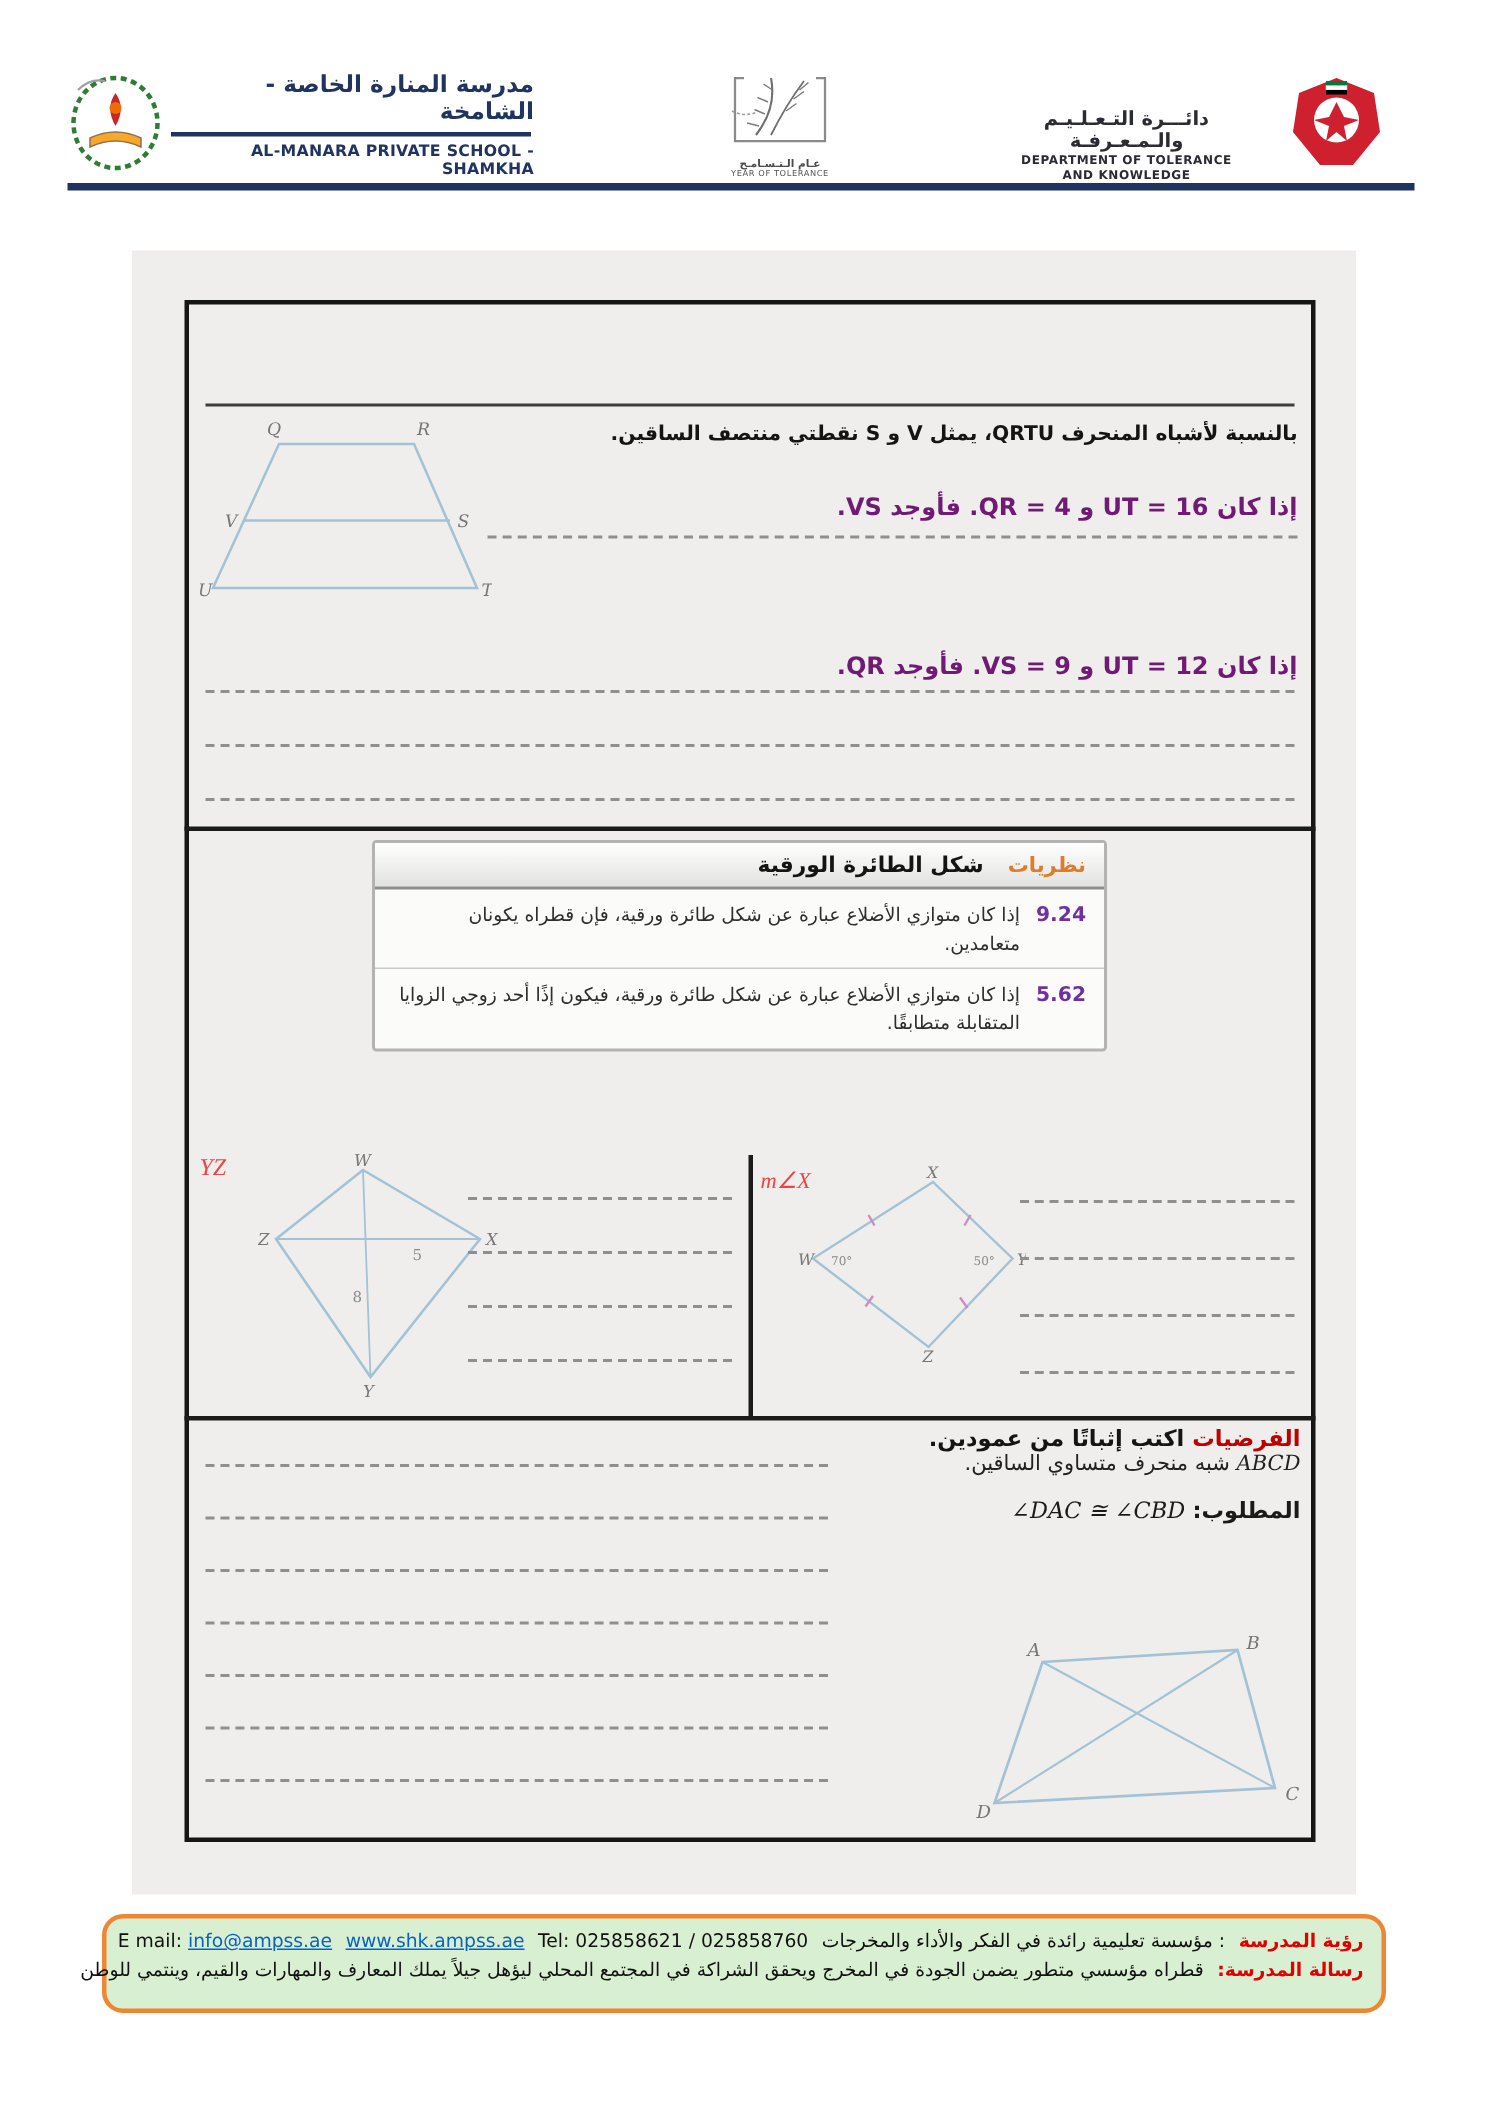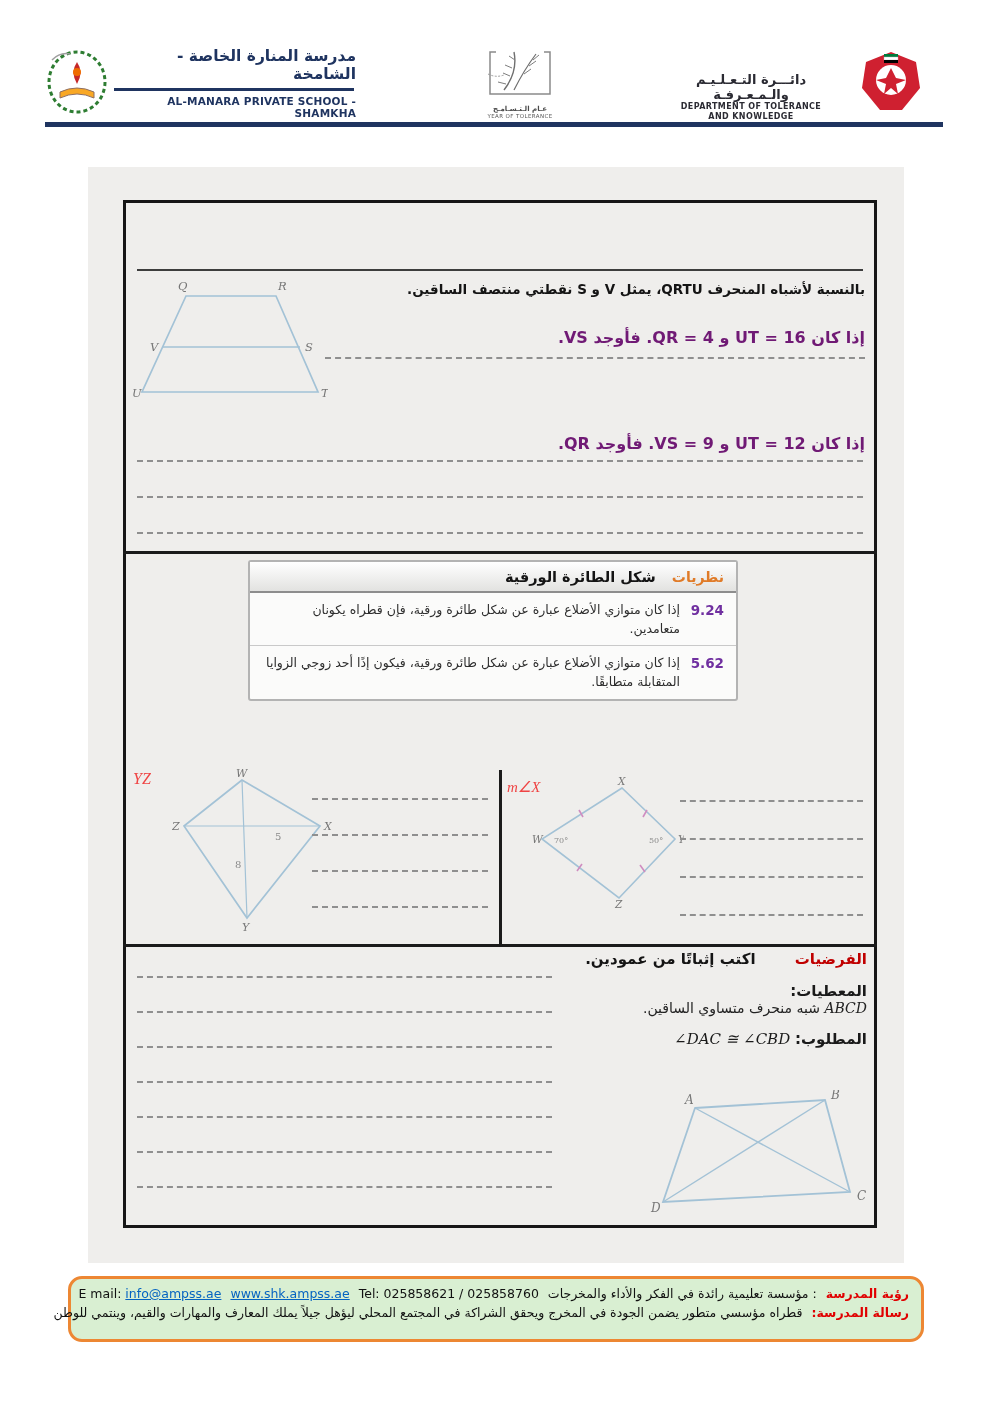--- a/index.html
+++ b/index.html
@@ -44,21 +44,21 @@
   .throw{display:flex;direction:rtl;gap:10px;padding:7px 12px 6px 10px;font-size:12.5px;
          line-height:1.55;color:#2e2e2e;}
   .throw + .throw{border-top:1.5px solid #c9c9c9;}
   .thnum{color:#7030a0;font-weight:bold;font-size:13.5px;min-width:34px;}
   .reason-label{color:#c00000;font-weight:bold;}
   .bold{font-weight:bold;}
   .math{font-family:"DejaVu Serif",serif;font-style:italic;}
   
   .proofcol{position:absolute;left:553px;top:950px;width:314px;direction:rtl;text-align:right;}
   .proof-head{font-size:15px;font-weight:bold;color:#141414;}
-  .proof-red{color:#c00000;font-weight:bold;font-size:15px;margin-left:34px;}
+  .proof-red{color:#c00000;font-weight:bold;font-size:15px;}
   .given-label{font-size:15px;font-weight:bold;margin-top:14px;}
   .given-line{font-size:14px;margin-top:0;color:#222;}
   .prove-line{font-size:15px;margin-top:14px;}
   
   .footer{position:absolute;left:68px;top:1276px;width:856px;height:66px;background:#d9efd2;
           border:3px solid #ed8733;border-radius:14px;box-sizing:border-box;
           padding:7px 12px;direction:rtl;}
   .frow{display:flex;direction:rtl;align-items:center;gap:9px;font-size:12.5px;
         white-space:nowrap;color:#111;}
   .frow + .frow{margin-top:4px;}
@@ -192,21 +192,20 @@
   <div class="ansline" style="left:680px;top:800px;width:183px"></div>
   <div class="ansline" style="left:680px;top:838px;width:183px"></div>
   <div class="ansline" style="left:680px;top:876px;width:183px"></div>
   <div class="ansline" style="left:680px;top:914px;width:183px"></div>
 
   <div class="proofcol">
     <div class="proof-head">
       <span class="proof-red">الفرضيات</span>
       <span>اكتب إثباتًا من عمودين.</span>
     </div>
-    <div class="given-label">المعطيات:</div>
     <div class="given-line">
       <span class="math" dir="ltr">ABCD</span>
       <span>شبه منحرف متساوي الساقين.</span>
     </div>
     <div class="prove-line">
       <span class="bold">المطلوب:</span>
       <span class="math" dir="ltr">∠DAC ≅ ∠CBD</span>
     </div>
   </div>
 

